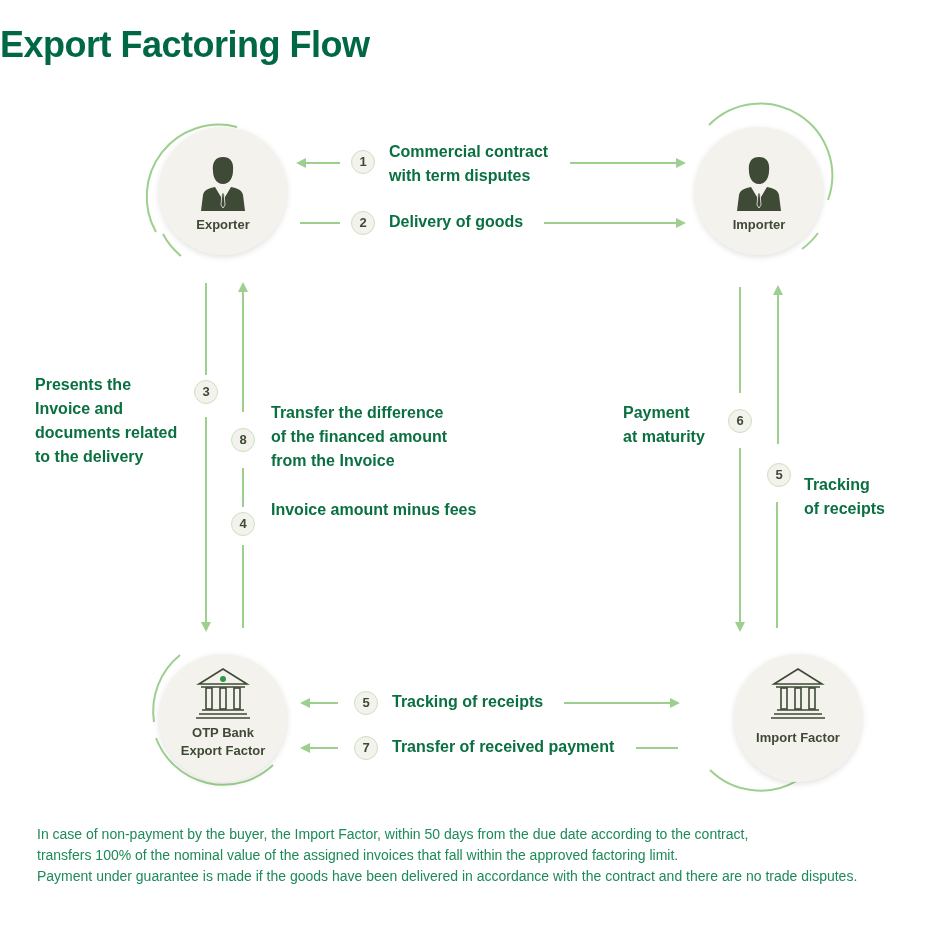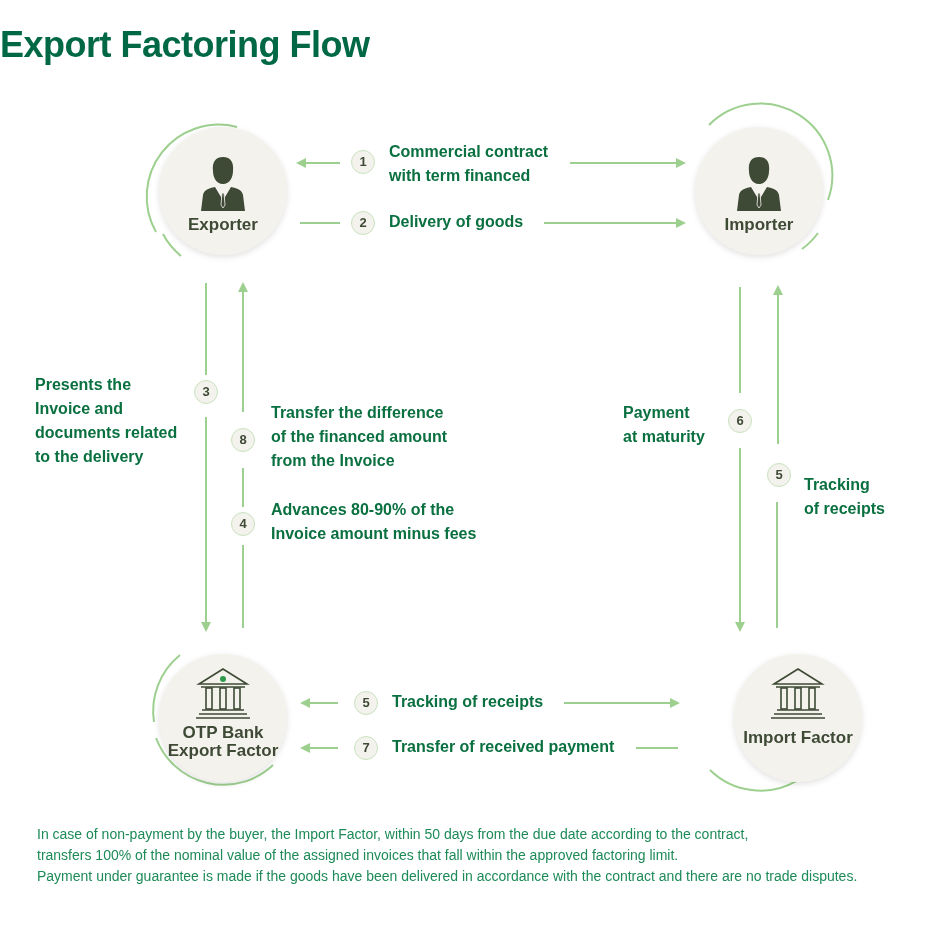--- a/index.html
+++ b/index.html
@@ -4,21 +4,21 @@
 <style>
   html, body { margin:0; padding:0; background:#ffffff; }
   body { width:928px; height:928px; position:relative; overflow:hidden;
          font-family:"Liberation Sans", "DejaVu Sans", sans-serif; }
   .title { position:absolute; left:0; top:24px; width:928px; text-align:left;
            font-size:36px; font-weight:bold; color:#006845; letter-spacing:-0.5px; }
   svg.lines { position:absolute; left:0; top:0; }
   .node { position:absolute; width:128px; height:128px; border-radius:50%;
           background:#f4f2ed; box-shadow:0 2px 6px rgba(0,0,0,0.12); }
   .node .label { position:absolute; left:0; width:100%; text-align:center;
-                 font-weight:bold; font-size:17px; color:#3e4a35; line-height:18px; }
+                 font-weight:bold; font-size:13px; color:#3e4a35; line-height:18px; }
   .node .icon { position:absolute; left:50%; transform:translateX(-50%); }
   .badge { position:absolute; width:24px; height:24px; border-radius:50%;
            background:#f4f2ed; border:1.5px solid #c9e2bf; box-sizing:border-box;
            text-align:center; line-height:21px; font-size:13px; font-weight:bold; color:#3e4a35; }
   .step-text { position:absolute; font-weight:bold; font-size:16px; line-height:24px; color:#0a7040; }
   .footnote { position:absolute; left:37px; top:824px; width:880px; font-size:14px;
               line-height:21px; color:#1d8a57; }
   .footnote div { white-space:nowrap; }
 </style>
 </head>
@@ -120,21 +120,21 @@
       <line x1="4" y1="48" x2="52" y2="48"></line>
       <line x1="1" y1="52" x2="55" y2="52"></line>
     </g>
   </svg>
   <div class="label" style="top:75px;">Import Factor</div>
 </div>
 
 <div class="badge" style="left:351px; top:150px;">1</div>
 <div class="step-text" style="left:389px; top:140px;">
   <div>Commercial contract</div>
-  <div>with term financed</div>
+  <div>with term disputes</div>
 </div>
 
 <div class="badge" style="left:351px; top:211px;">2</div>
 <div class="step-text" style="left:389px; top:210px;">Delivery of goods</div>
 
 <div class="badge" style="left:194px; top:380px;">3</div>
 <div class="step-text" style="left:35px; top:345px;margin-top:28px;">
   <div>Presents the</div>
   <div>Invoice and</div>
   <div>documents related</div>
@@ -143,21 +143,20 @@
 
 <div class="badge" style="left:231px; top:428px;">8</div>
 <div class="step-text" style="left:271px; top:401px;">
   <div>Transfer the difference</div>
   <div>of the financed amount</div>
   <div>from the Invoice</div>
 </div>
 
 <div class="badge" style="left:231px; top:512px;">4</div>
 <div class="step-text" style="left:271px; top:498px;">
-  <div>Advances 80-90% of the</div>
   <div>Invoice amount minus fees</div>
 </div>
 
 <div class="badge" style="left:728px; top:409px;">6</div>
 <div class="step-text" style="left:623px; top:401px;">
   <div>Payment</div>
   <div>at maturity</div>
 </div>
 
 <div class="badge" style="left:767px; top:463px;">5</div>

